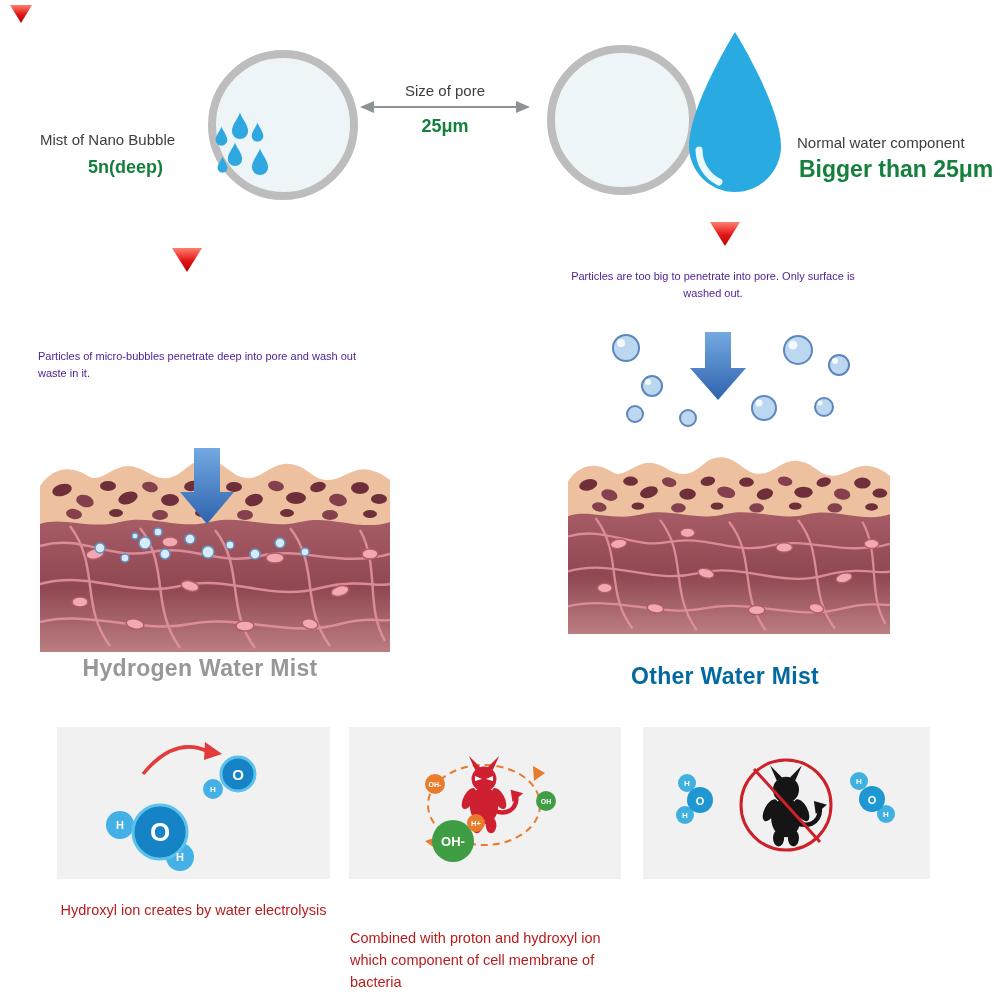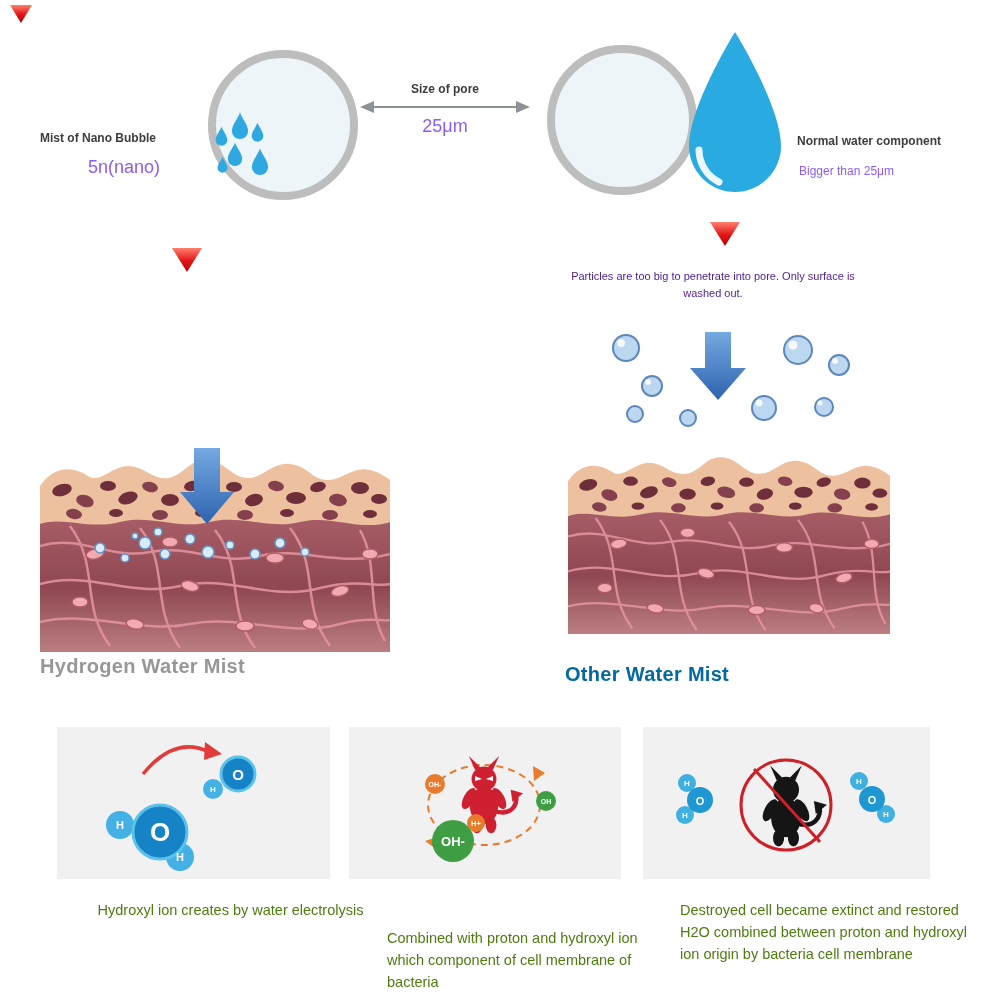--- a/index.html
+++ b/index.html
@@ -1,26 +1,26 @@
 <!DOCTYPE html>
 <html><head>
 <meta charset="utf-8">
 <style>
   html,body{margin:0;padding:0;}
   body{font-family:"Liberation Sans",sans-serif;background:#ffffff;color:#3d3d3d;}
   .canvas{position:relative;width:1000px;height:1000px;background:#fff;overflow:hidden;}
   .abs{position:absolute;}
   .pore-circle{position:absolute;width:150px;height:150px;border:8px solid #bdbdbd;border-radius:50%;background:#edf5f8;box-sizing:border-box;}
-  .label{position:absolute;font-size:12px;color:#3d3d3d;white-space:nowrap;font-weight:bold;}
-  .value{position:absolute;font-size:18px;font-weight:normal;color:#8b5cf6;white-space:nowrap;}
+  .label{position:absolute;font-size:15px;color:#3d3d3d;white-space:nowrap;}
+  .value{position:absolute;font-size:18px;font-weight:bold;color:#15803d;white-space:nowrap;}
   .red-tri{position:absolute;background:linear-gradient(180deg,#ff7f6e 0%,#e01313 55%,#b40505 100%);clip-path:polygon(0 0,100% 0,50% 100%);}
   .note{position:absolute;font-size:11px;line-height:1.55;color:#4c1d95;}
-  .heading{position:absolute;font-size:20px;font-weight:bold;color:#979797;text-align:left;letter-spacing:.3px;}
+  .heading{position:absolute;font-size:23px;font-weight:bold;color:#979797;text-align:center;letter-spacing:.3px;}
   .card{position:absolute;background:#f1f1f2;}
-  .caption{position:absolute;font-size:14.5px;line-height:1.5;color:#4d7c0f;margin-left:37px;}
+  .caption{position:absolute;font-size:14.5px;line-height:1.5;color:#b91c1c;}
   svg text{font-family:"Liberation Sans",sans-serif;font-weight:bold;fill:#ffffff;text-anchor:middle;}
 </style>
 </head>
 <body>
 
 <svg width="0" height="0" style="position:absolute" aria-hidden="true">
   <defs>
     <linearGradient id="dermisGrad" x1="0" y1="0" x2="0" y2="1">
       <stop offset="0" stop-color="#aa6069"></stop>
         <stop offset="0.55" stop-color="#8f4751"></stop>
@@ -107,42 +107,43 @@
   <div class="pore-circle" style="left:208px;top:50px"></div>
   <svg class="abs" style="left:215px;top:112px" width="70" height="80" fill="#2fa8e1">
     <use href="#drop" x="16" y="0" width="18" height="27"></use>
     <use href="#drop" x="0" y="14" width="13" height="20"></use>
     <use href="#drop" x="36" y="10" width="13" height="20"></use>
     <use href="#drop" x="12" y="30" width="16" height="24"></use>
     <use href="#drop" x="36" y="36" width="18" height="27"></use>
     <use href="#drop" x="2" y="44" width="11" height="17"></use>
   </svg>
   <div class="label" style="left:40px;top:131px">Mist of Nano Bubble</div>
-  <div class="value" style="left:88px;top:157px">5n(nano)</div>
+  <div class="value" style="left:88px;top:157px">5n(deep)</div>
 
   <div class="label" style="left:360px;top:82px;width:170px;text-align:center">Size of pore</div>
   <svg class="abs" style="left:360px;top:99px" width="170" height="16" viewBox="0 0 170 16">
     <line x1="10" y1="8" x2="160" y2="8" stroke="#8d9296" stroke-width="2"></line>
     <polygon points="0,8 14,2 14,14" fill="#8d9296"></polygon>
     <polygon points="170,8 156,2 156,14" fill="#8d9296"></polygon>
   </svg>
   <div class="value" style="left:360px;top:116px;width:170px;text-align:center">25μm</div>
 
   <div class="pore-circle" style="left:547px;top:45px"></div>
   <svg class="abs" style="left:683px;top:30px" width="104" height="172" viewBox="0 0 104 172">
     <path fill="#29abe2" d="M52,2 C52,2 6,76 6,116 a46,46 0 0 0 92,0 C98,76 52,2 52,2 Z"></path>
     <path d="M16,120 a36,36 0 0 0 20,32" stroke="#ffffff" stroke-width="7" fill="none" stroke-linecap="round" opacity="0.9"></path>
   </svg>
   <div class="label" style="left:797px;top:134px">Normal water component</div>
-  <div class="value" style="left:799px;top:164px;font-size:12px">Bigger than 25μm</div>
+  <div class="value" style="left:799px;top:156px;font-size:23px">Bigger than 25μm</div>
 
   <div class="red-tri" style="left:172px;top:248px;width:30px;height:24px"></div>
   <div class="red-tri" style="left:710px;top:222px;width:30px;height:24px"></div>
 
   <div class="note" style="left:562px;top:268px;width:302px;text-align:center">Particles are too big to penetrate into pore. Only surface is washed out.</div>
+  <div class="note" style="left:38px;top:348px;width:342px">Particles of micro-bubbles penetrate deep into pore and wash out waste in it.</div>
 
   <svg class="abs" style="left:598px;top:330px" width="260" height="102" viewBox="0 0 260 102">
     <g fill="#bcd8f0" stroke="#5d86bd" stroke-width="2">
       <circle cx="28" cy="18" r="13"></circle>
         <circle cx="54" cy="56" r="10"></circle>
         <circle cx="37" cy="84" r="8"></circle>
       <circle cx="200" cy="20" r="14"></circle>
         <circle cx="241" cy="35" r="10"></circle>
         <circle cx="166" cy="78" r="12"></circle>
       <circle cx="90" cy="88" r="8"></circle>
@@ -237,15 +238,14 @@
       <text x="216" y="57" font-size="8">H</text>
       <text x="243" y="90" font-size="8">H</text>
       <use href="#devil" x="101" y="33" width="84" height="93" style="color:#151515"></use>
       <circle cx="143" cy="78" r="45" fill="none" stroke="#cc2129" stroke-width="3"></circle>
       <line x1="111" y1="42" x2="177" y2="115" stroke="#cc2129" stroke-width="3"></line>
     </svg>
   </div>
 
   <div class="caption" style="left:57px;top:900px;width:273px;text-align:center">Hydroxyl ion creates by water electrolysis</div>
   <div class="caption" style="left:350px;top:928px;width:262px">Combined with proton and hydroxyl ion which component of cell membrane of bacteria</div>
-  <div class="caption" style="left:643px;top:900px;width:290px">Destroyed cell became extinct and restored H2O combined between proton and hydroxyl ion origin by bacteria cell membrane</div>
 
 </div>
 
 </body></html>

